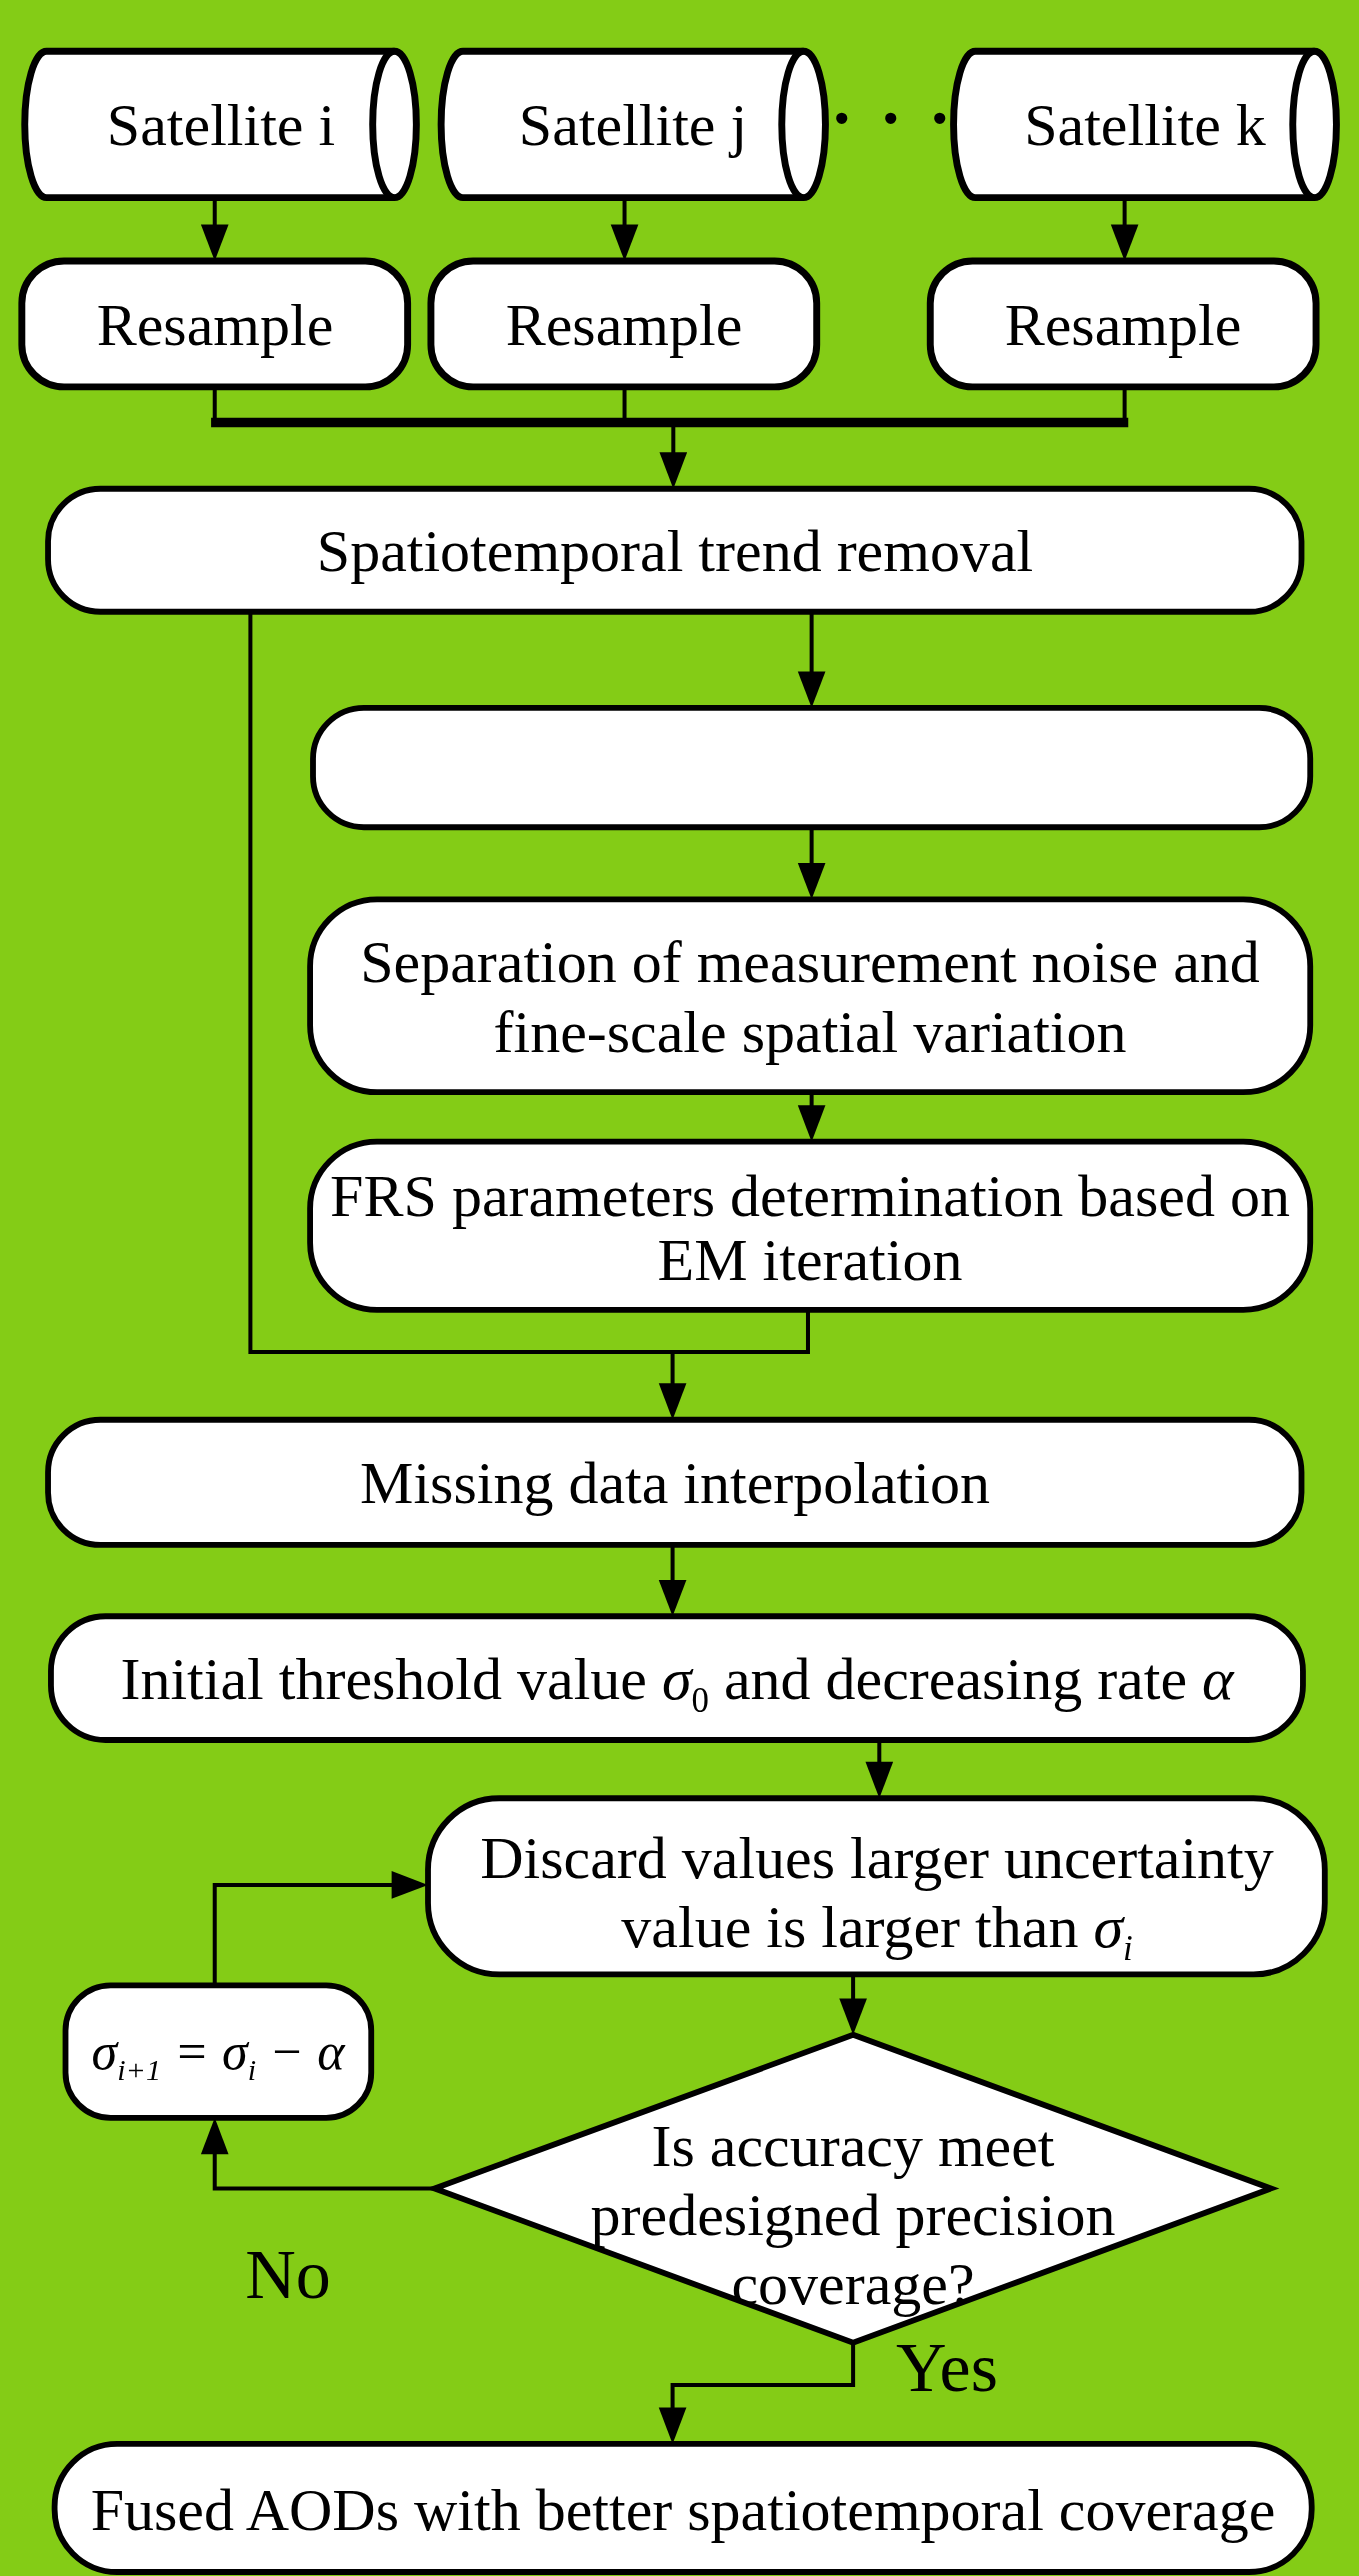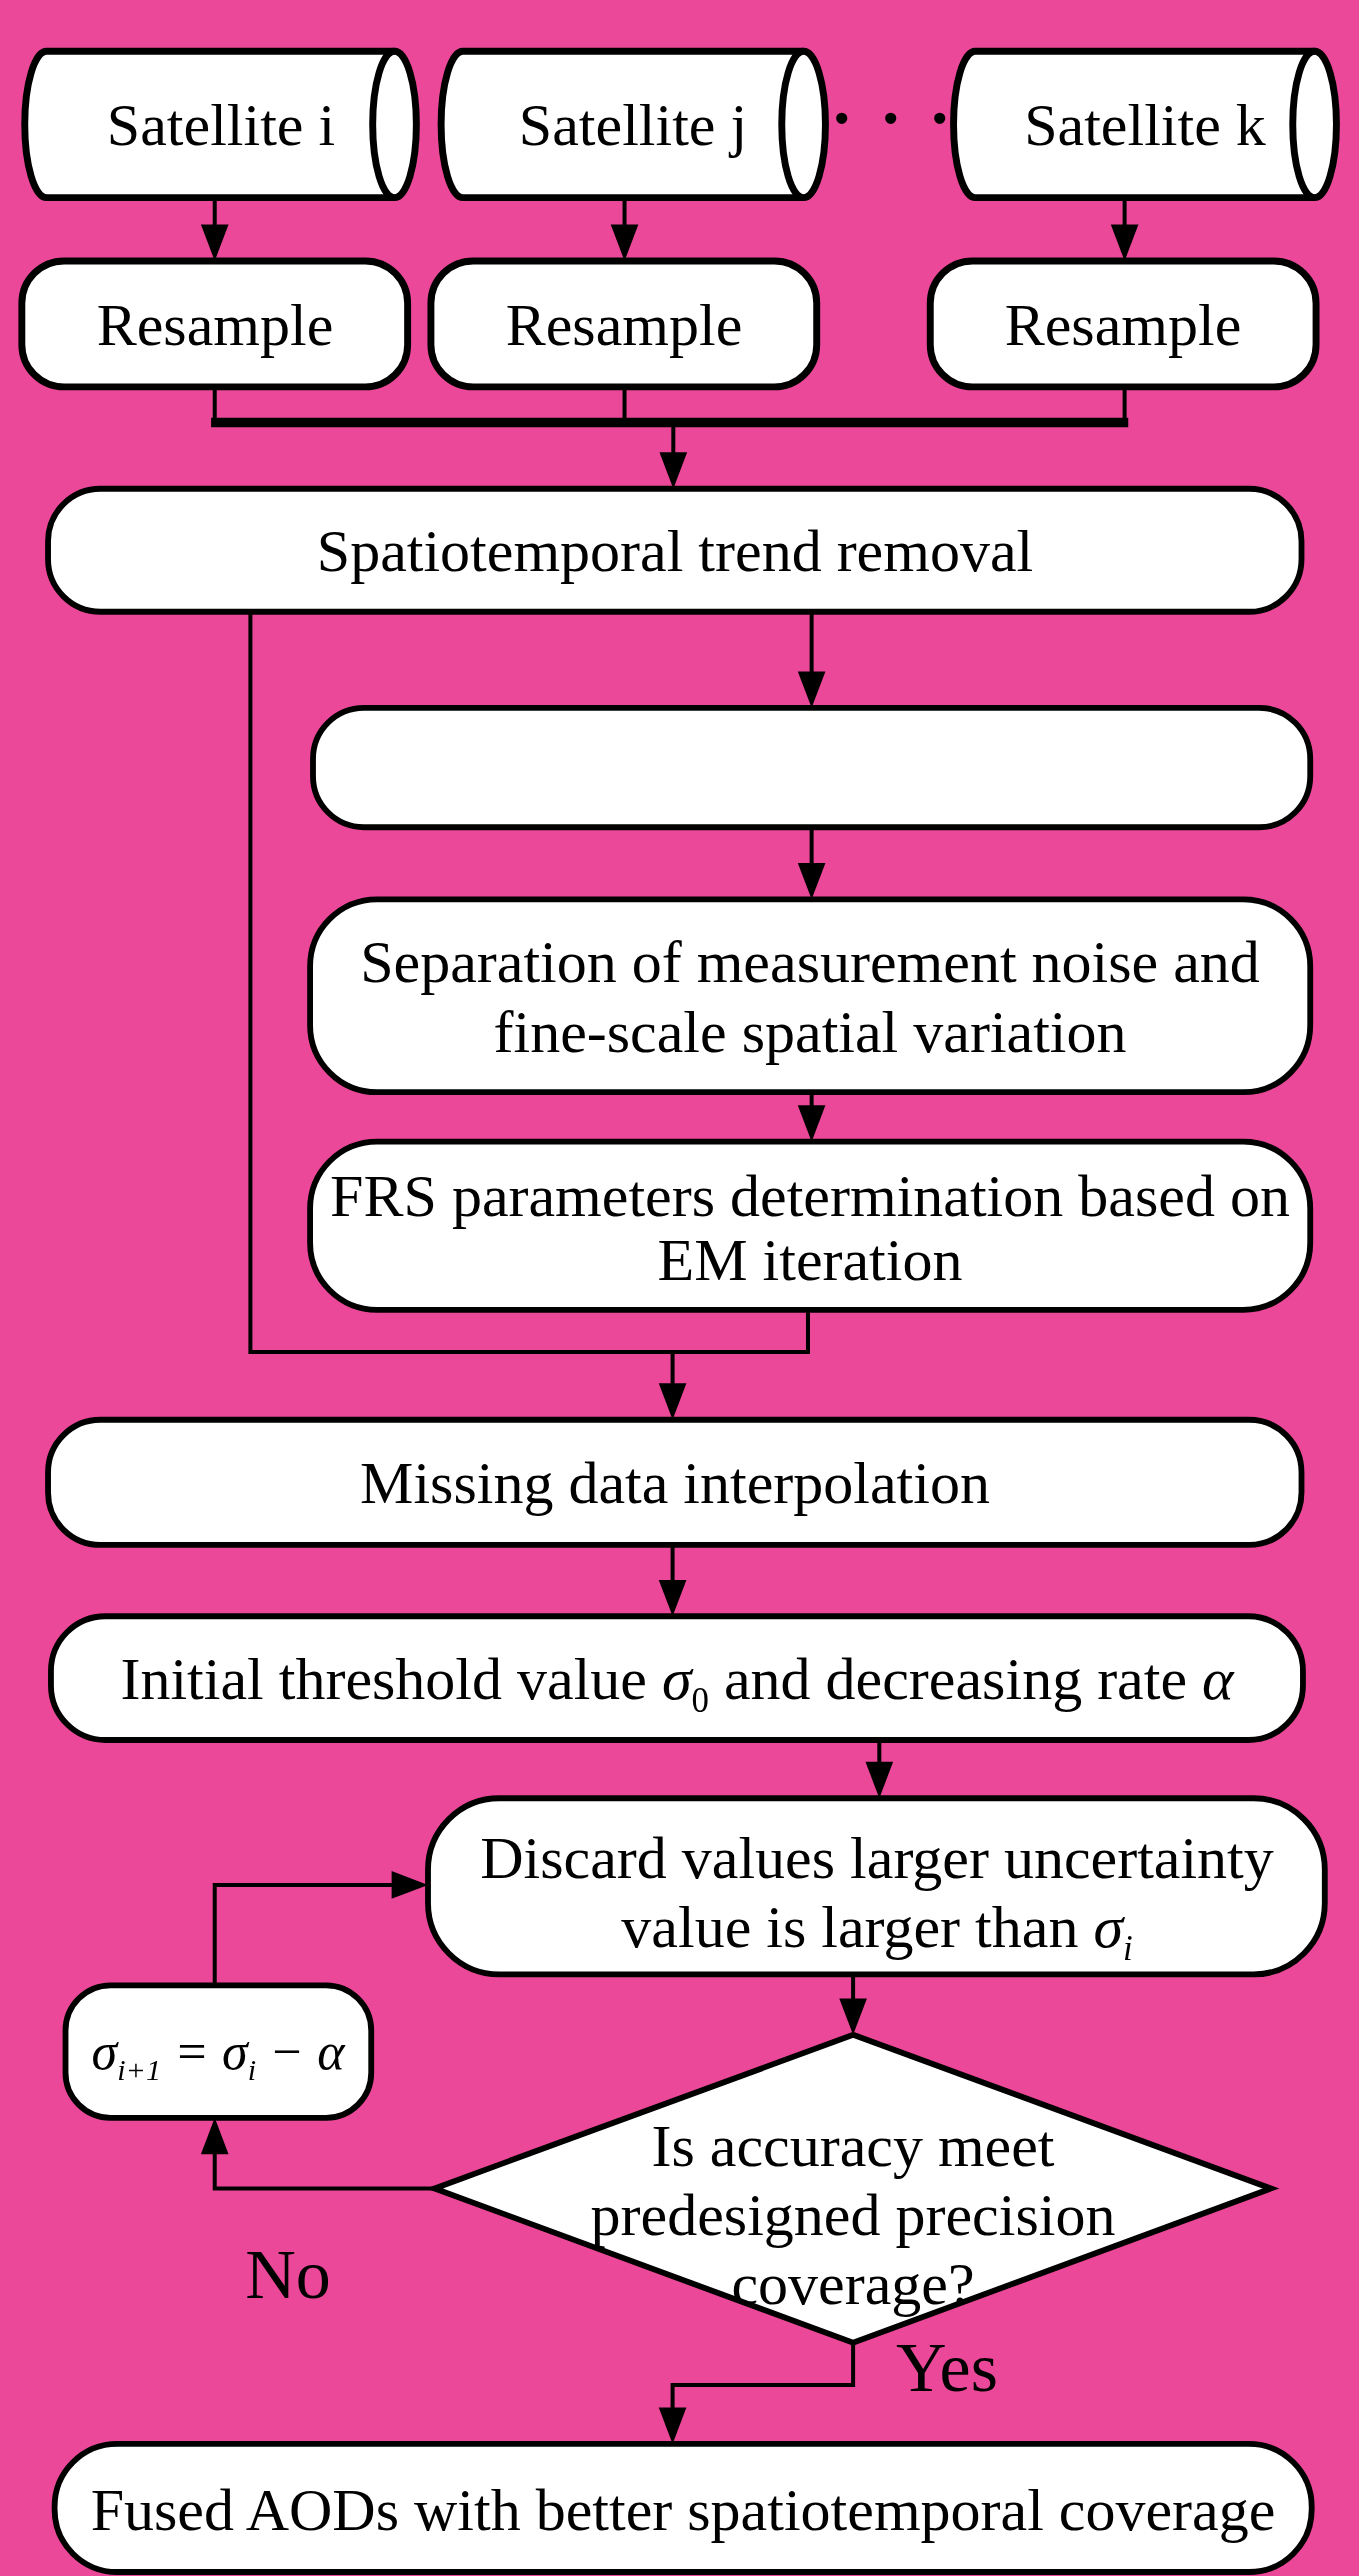--- a/index.html
+++ b/index.html
@@ -1,16 +1,16 @@
 <!DOCTYPE html>
 <html style="font-size:11.6px"><head>
 <meta charset="utf-8">
 <style>
   html,body{margin:0;padding:0;background:#ffffff;}
-  .canvas{position:relative;width:1359px;height:2576px;background:#ec4899;overflow:hidden;
+  .canvas{position:relative;width:1359px;height:2576px;background:#84cc16;overflow:hidden;
           font-family:"Liberation Serif","DejaVu Serif",serif;color:#000;}
   svg.layer{position:absolute;left:0;top:0;width:1359px;height:2576px;}
   .ln{stroke:#000;stroke-width:5.5;fill:none;stroke-linecap:butt;}
   .ln-bar{stroke:#000;stroke-width:13;fill:none;}
   .shape{fill:#ffffff;stroke:#000;stroke-width:8;}
   .shape-bold{fill:#ffffff;stroke:#000;stroke-width:9.5;}
   .rim{fill:none;stroke:#000;stroke-width:9.5;}
   .head{fill:#000;stroke:none;}
   .label{position:absolute;transform:translate(-50%,-50%);white-space:nowrap;
          font-size:60px;line-height:1;text-align:center;}

